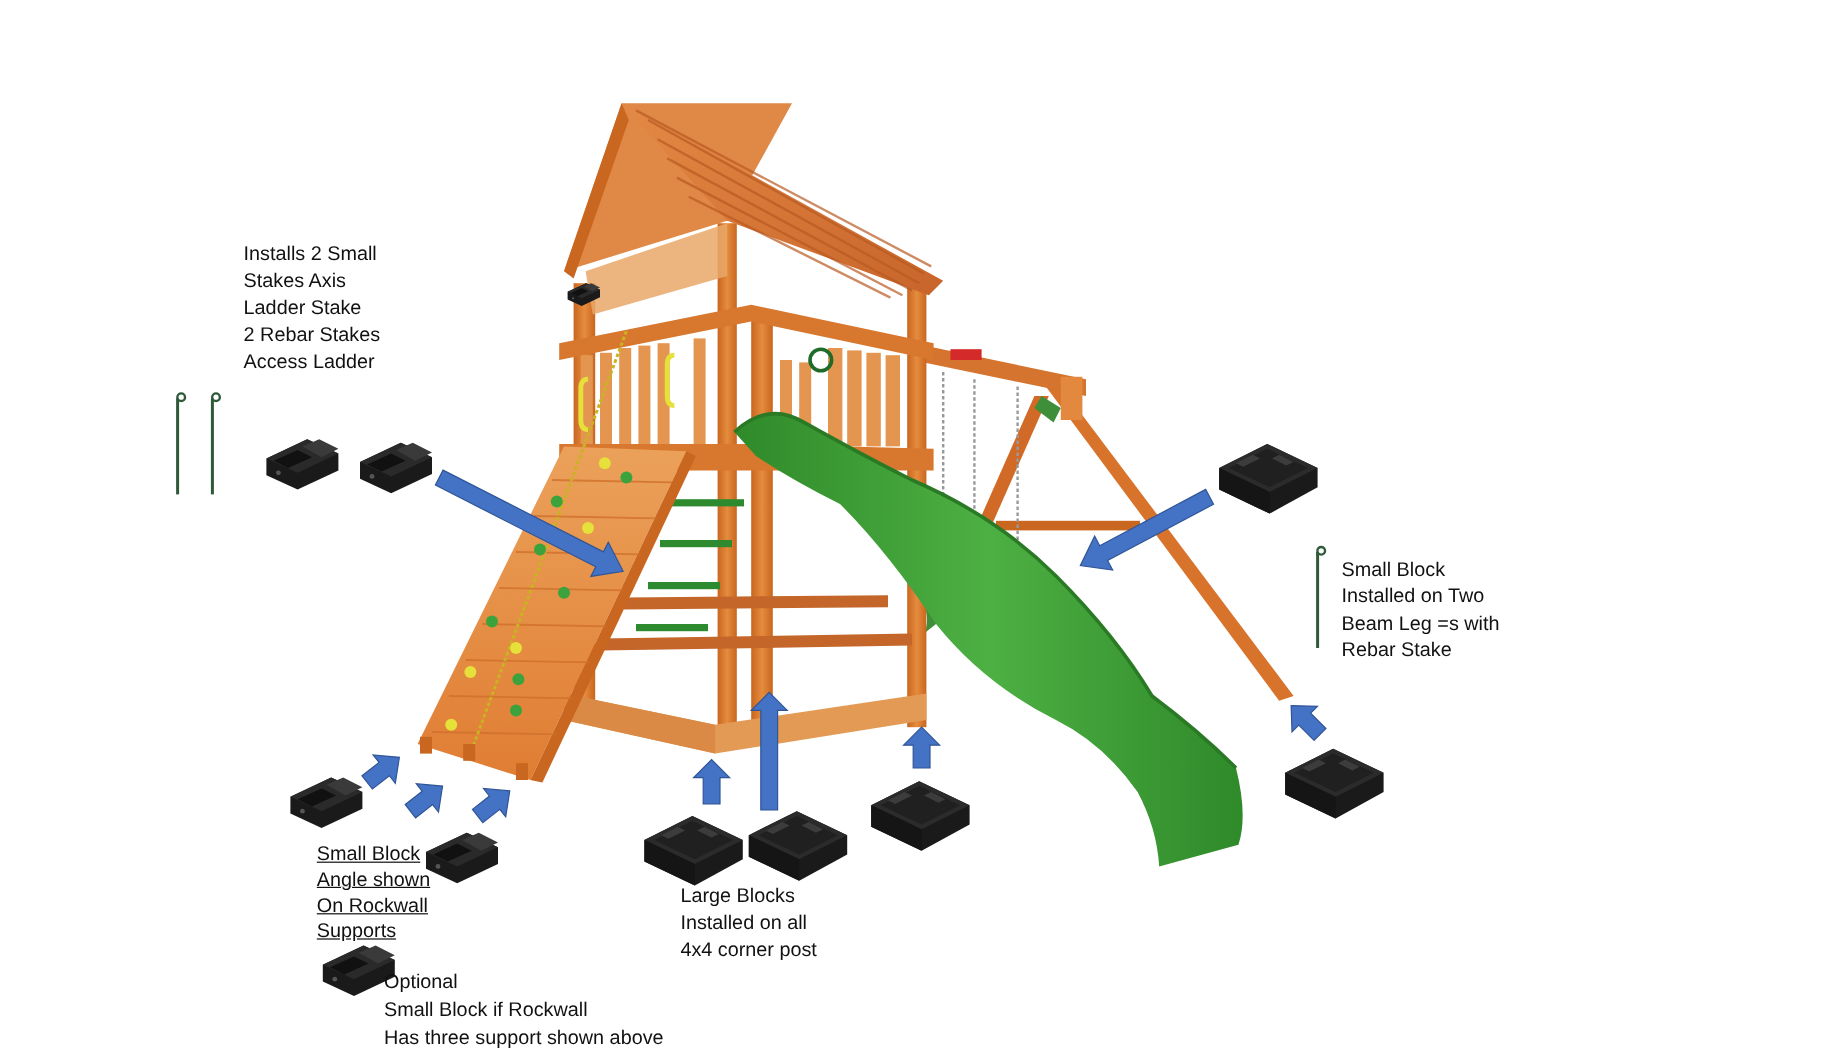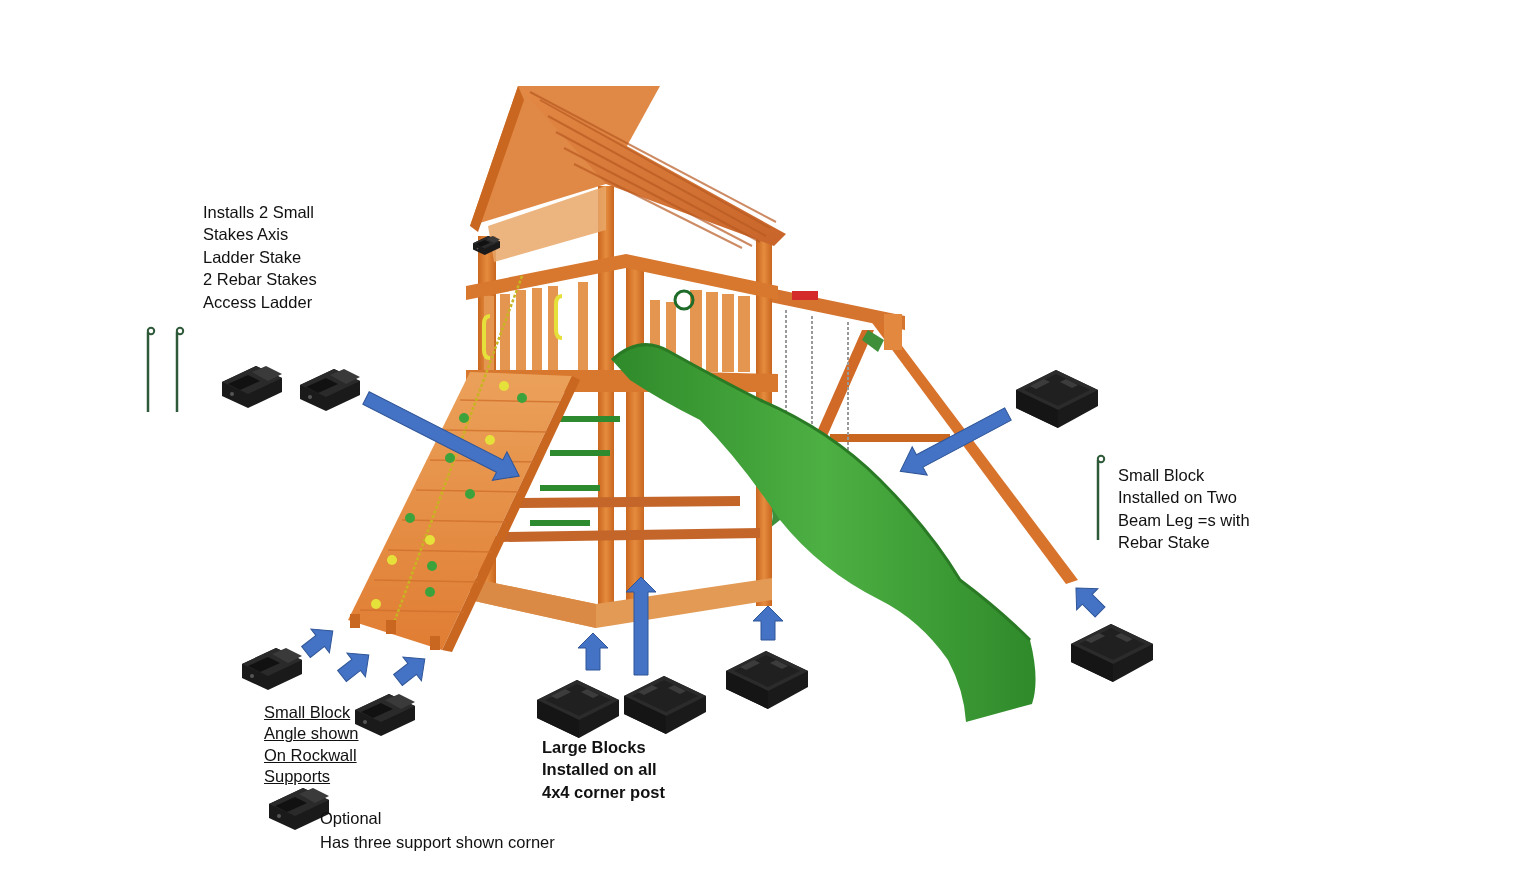--- a/index.html
+++ b/index.html
@@ -246,24 +246,25 @@
   <div>Rebar Stake</div>
 </div>
 
 <div class="label" style="left:264px; top:702px; line-height:21.4px;text-decoration:underline;">
   <div>Small Block</div>
   <div>Angle shown</div>
   <div>On Rockwall</div>
   <div>Supports</div>
 </div>
 
-<div class="label" style="left:542px; top:736px;font-weight:bold;">
+<div class="label" style="left:567px; top:736px;">
   <div>Large Blocks</div>
   <div>Installed on all</div>
   <div>4x4 corner post</div>
 </div>
 
 <div class="label" style="left:320px; top:807px; line-height:23.5px;">
   <div>Optional</div>
-  <div>Has three support shown corner</div>
+  <div>Small Block if Rockwall</div>
+  <div>Has three support shown above</div>
 </div>
 
 </div>
 
 </body></html>

